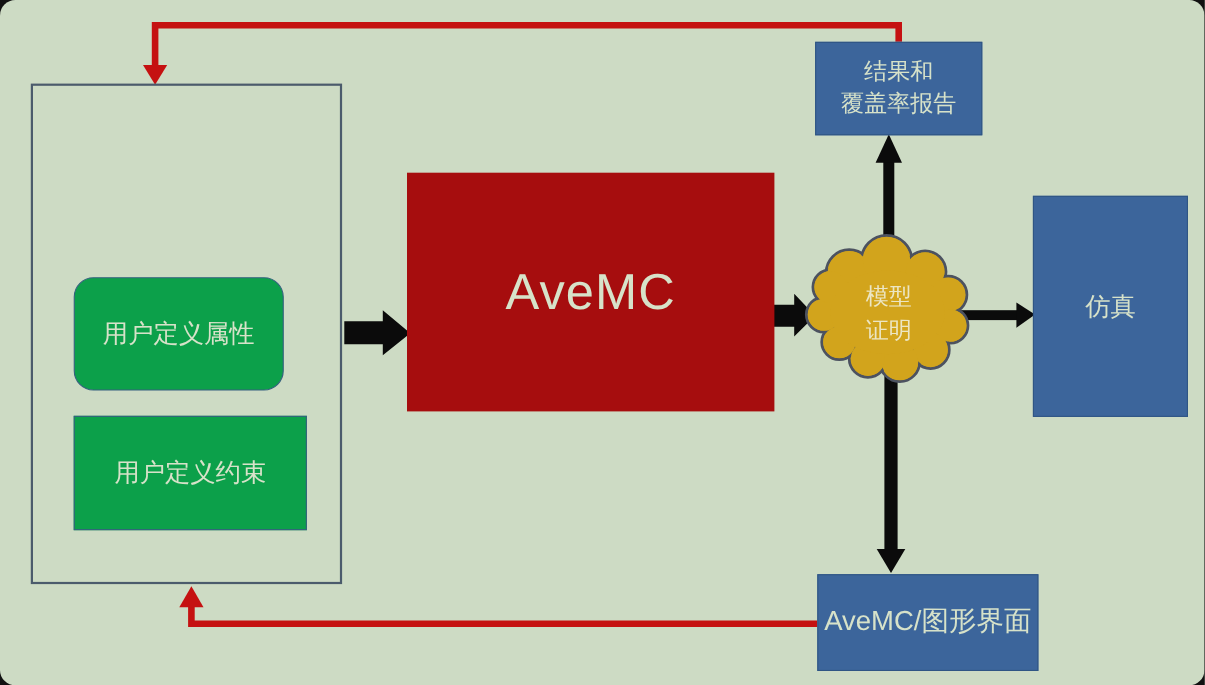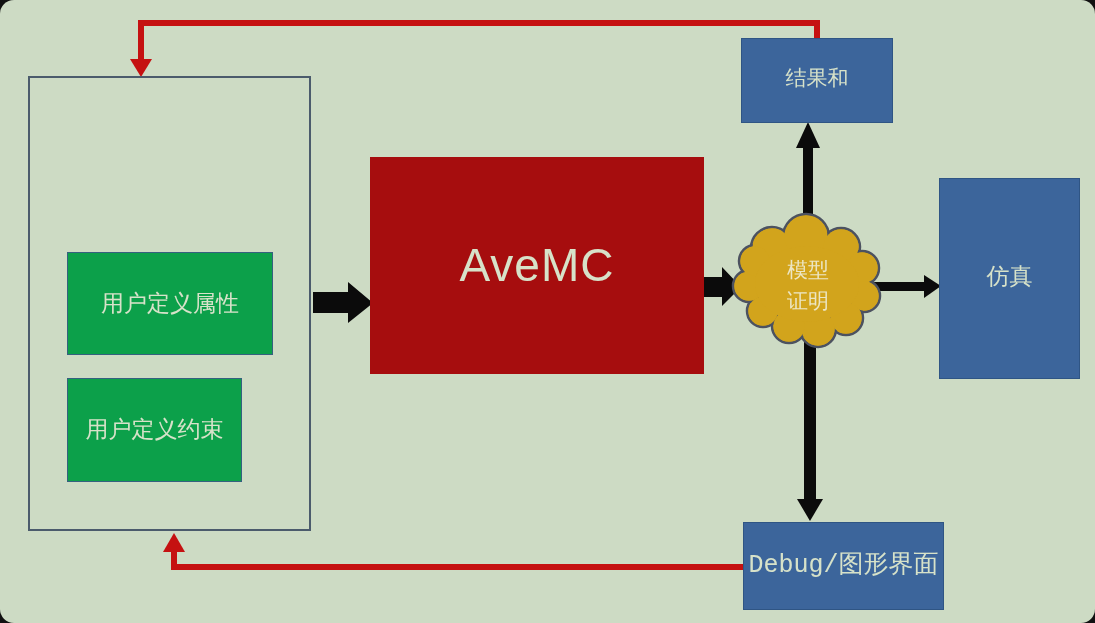--- a/index.html
+++ b/index.html
@@ -39,34 +39,33 @@
     left: 28px; top: 76px;
     width: 283px; height: 455px;
     border: 2px solid var(--c-group-border, #4b5b6c);
     box-sizing: border-box;
     z-index: 2;
     background: transparent;
   }
   .blue-box {
     background: var(--c-blue-box, #3c659b);
     border: 1px solid var(--c-blue-box-border, #2f5584);
-    font-family: Liberation Mono, monospace;
   }
   .green-box {
     background: var(--c-green-box, #0ca04a);
     border: 1px solid var(--c-green-box-border, #35617f);
   }
   .core-box {
     background: var(--c-core-red, #a60d0e);
     font-size: 46px;
     letter-spacing: 1px;
   }
   .rtl-box        { left: 67px;  top: 123px; width: 207px; height: 105px; font-size: 23px; }
-  .props-box      { left: 67px;  top: 252px; width: 206px; height: 103px; font-size: 23px; }
-  .constraints-box{ left: 67px;  top: 378px; width: 175px; height: 104px; font-size: 23px; }
+  .props-box      { left: 67px;  top: 252px; width: 191px; height: 103px; font-size: 23px; border-radius: 18px; }
+  .constraints-box{ left: 67px;  top: 378px; width: 212px; height: 104px; font-size: 23px; }
   .core-pos       { left: 370px; top: 157px; width: 334px; height: 217px; }
   .report-pos     { left: 741px; top: 38px;  width: 152px; height: 85px;  font-size: 21px; }
   .testbench-pos  { left: 939px; top: 178px; width: 141px; height: 201px; font-size: 23px; gap: 24px; }
   .debug-pos      { left: 743px; top: 522px; width: 201px; height: 88px;  font-size: 25px; }
   .cloud-label {
     position: absolute;
     left: 758px; top: 252px;
     width: 100px; height: 64px;
     display: flex;
     flex-direction: column;
@@ -144,28 +143,29 @@
   <div class="node green-box constraints-box">
     <span>用户定义约束</span>
   </div>
 
   <div class="node core-box core-pos">
     <span>AveMC</span>
   </div>
 
   <div class="node blue-box report-pos">
     <span>结果和</span>
+    <span>覆盖率报告</span>
   </div>
 
   <div class="node blue-box testbench-pos">
     <span>仿真</span>
   </div>
 
   <div class="node blue-box debug-pos">
-    <span>Debug/图形界面</span>
+    <span>AveMC/图形界面</span>
   </div>
 
   <div class="cloud-label">
     <span>模型</span>
     <span>证明</span>
   </div>
 
 </div>
 
 </body></html>

